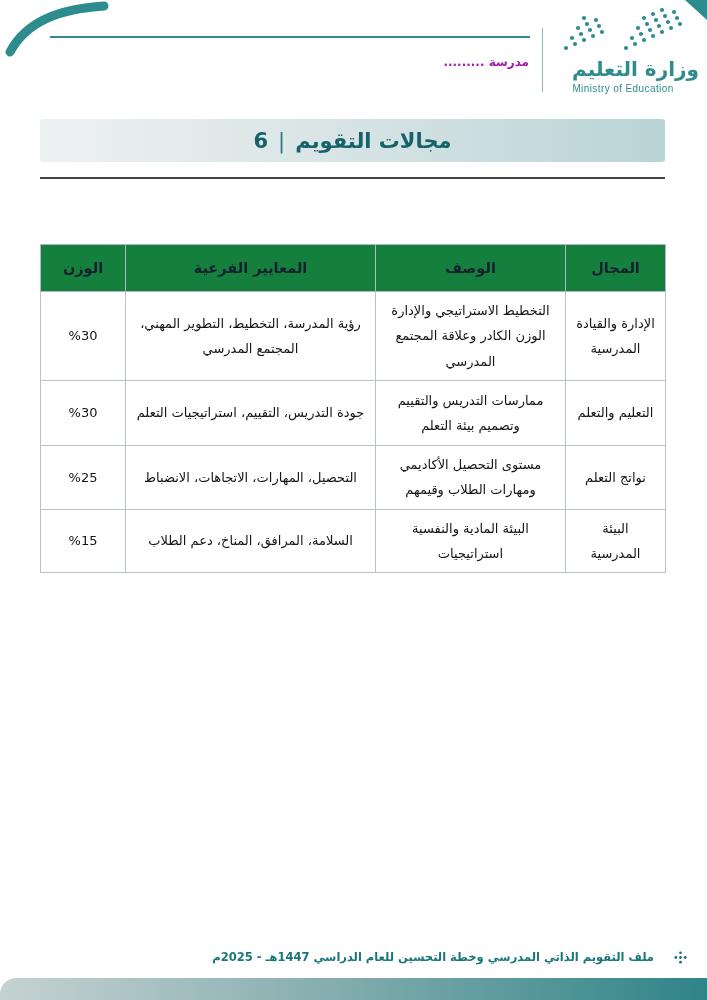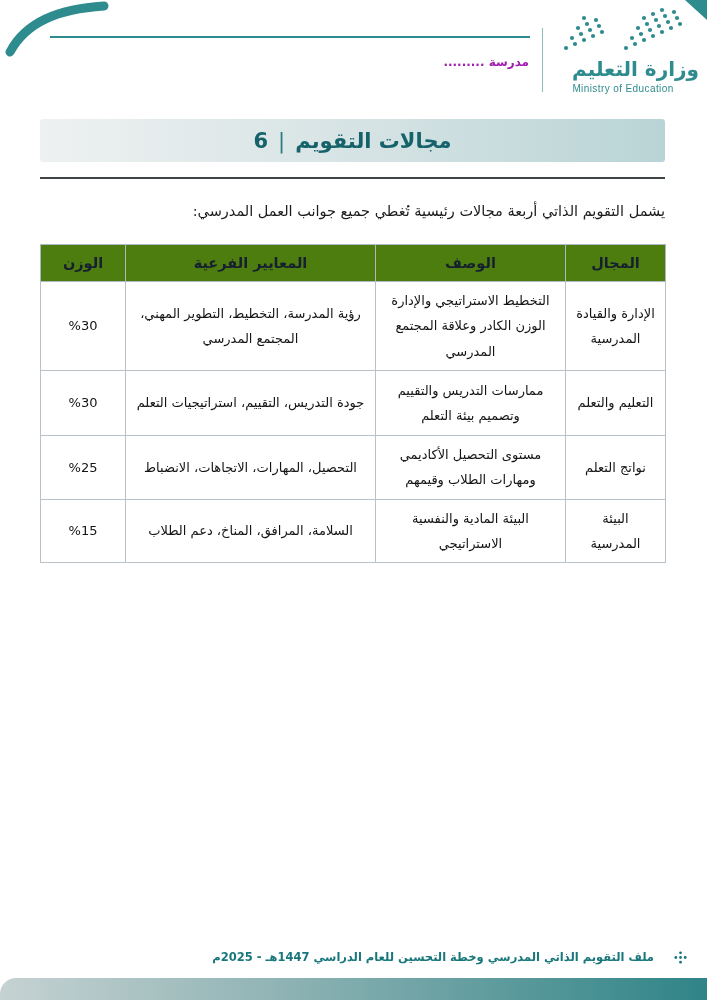--- a/index.html
+++ b/index.html
@@ -33,21 +33,21 @@
   .title-bar .divider { font-weight:normal; color:#2a7a80; }
 
   .rule { position:absolute; top:177px; left:40px; width:625px; height:2px; background:#3f4447; }
 
   .intro { position:absolute; top:203px; right:42px; left:40px; direction:rtl; text-align:right;
     font-size:14.5px; color:#1b1b1b; }
 
   
   table.domains { position:absolute; top:244px; left:40px; width:625px;
     border-collapse:collapse; table-layout:fixed; direction:rtl; }
-  table.domains th { background:#4d7c0f; border:1px solid #aeb8c4; height:37px;
+  table.domains th { background:#15803d; border:1px solid #aeb8c4; height:47px;
     font-size:14.5px; color:#16202e; font-weight:bold; text-align:center; }
   table.domains td { border:1px solid #b9c1c9; text-align:center; vertical-align:middle;
     font-size:13px; color:#141414; padding:6px 10px; line-height:1.95; }
   tbody tr:nth-child(1){ height:89px; }
   tbody tr:nth-child(2){ height:65px; }
   tbody tr:nth-child(3){ height:63px; }
   tbody tr:nth-child(4){ height:57px; }
 
   
   .footer { position:absolute; bottom:36px; right:20px; direction:rtl;
@@ -118,21 +118,20 @@
   </div>
 
   <div class="title-bar">
     <span>مجالات التقويم</span>
     <span class="divider">|</span>
     <span>6</span>
   </div>
 
   <div class="rule"></div>
 
-  <p class="intro">يشمل التقويم الذاتي أربعة مجالات رئيسية تُغطي جميع جوانب العمل المدرسي:</p>
 
   <table class="domains">
     <colgroup>
       <col style="width:100px">
         <col style="width:190px">
         <col style="width:250px">
         <col style="width:85px">
     </colgroup>
     <thead>
       <tr>
@@ -156,21 +155,21 @@
         <td>%30</td>
       </tr>
       <tr>
         <td>نواتج التعلم</td>
         <td>مستوى التحصيل الأكاديمي ومهارات الطلاب وقيمهم</td>
         <td>التحصيل، المهارات، الاتجاهات، الانضباط</td>
         <td>%25</td>
       </tr>
       <tr>
         <td>البيئة المدرسية</td>
-        <td>البيئة المادية والنفسية الاستراتيجي</td>
+        <td>البيئة المادية والنفسية استراتيجيات</td>
         <td>السلامة، المرافق، المناخ، دعم الطلاب</td>
         <td>%15</td>
       </tr>
     </tbody>
   </table>
 
   <div class="footer">
     <svg width="13" height="13" viewBox="0 0 13 13" fill="#17777B">
       <circle cx="6.5" cy="1.8" r="1.4"></circle>
         <circle cx="1.8" cy="6.5" r="1.4"></circle>

